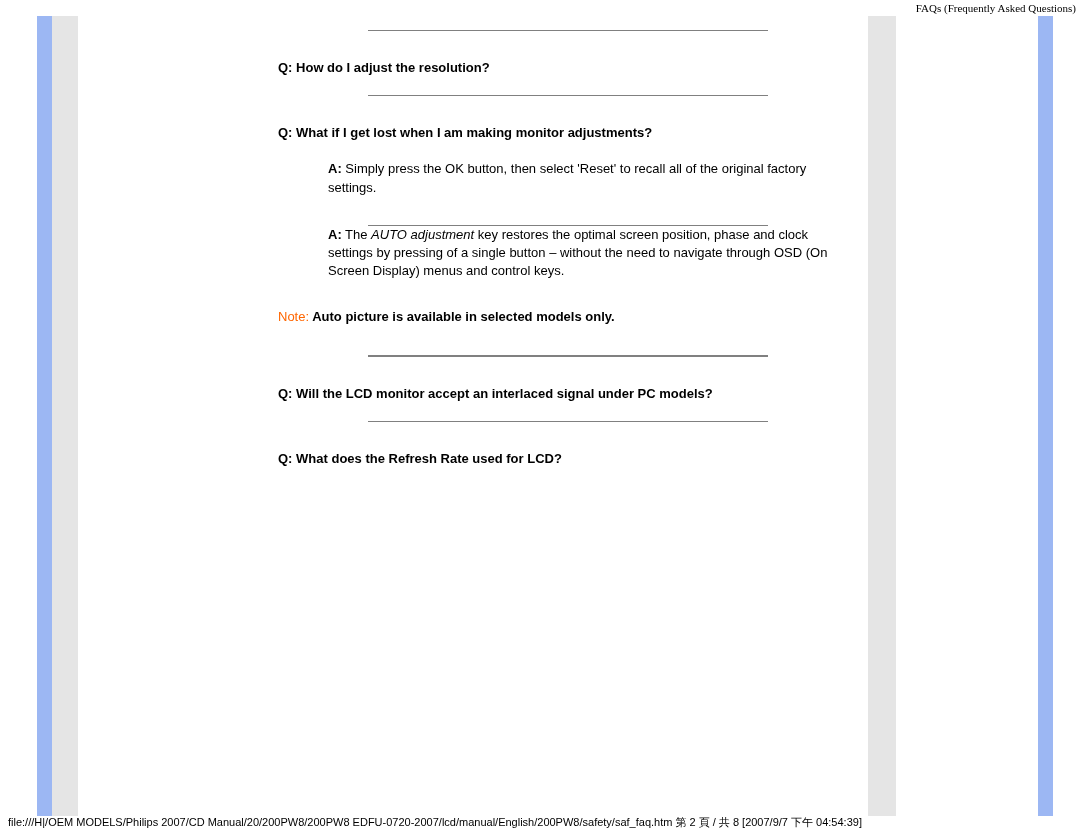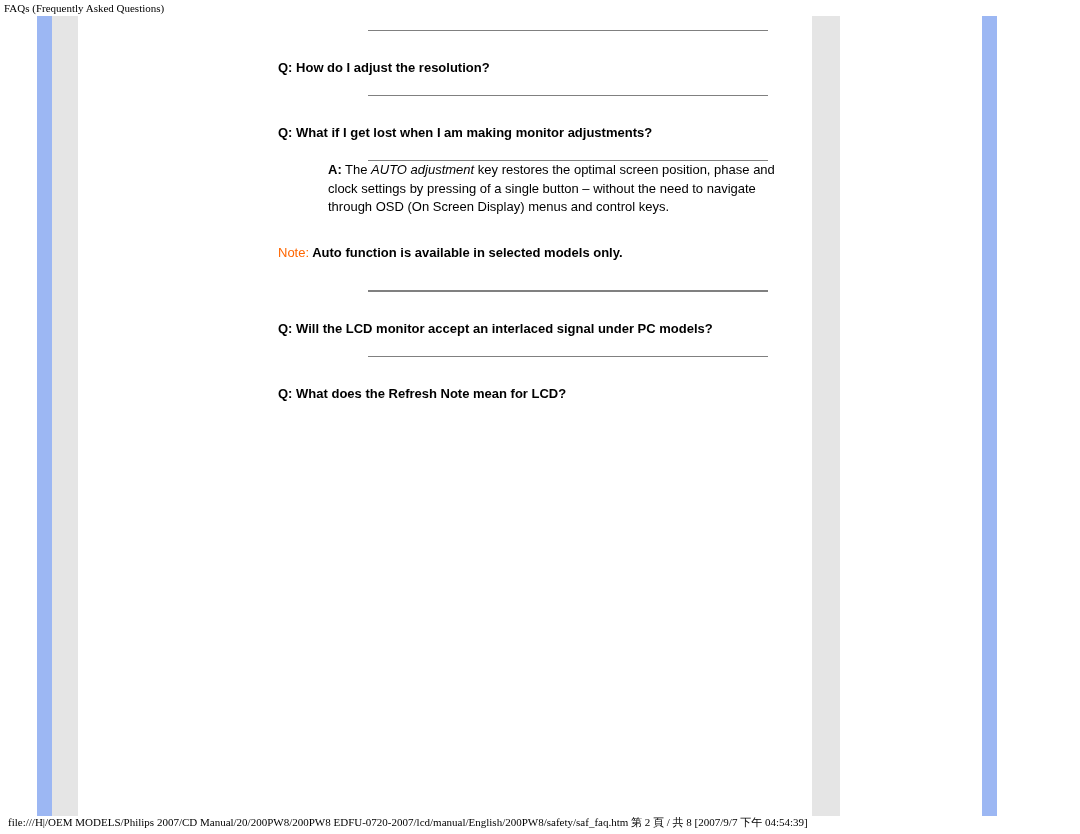--- a/index.html
+++ b/index.html
@@ -8,40 +8,41 @@
     font-family: Arial, Helvetica, sans-serif;
     font-size: 13px;
     background: #ffffff;
     color: #000000;
   }
   .header-title {
     font-family: "Times New Roman", serif;
     font-size: 11px;
     color: #000000;
     padding: 2px 4px;
+    text-align: right;
   }
   .outer {
     display: flex;
     width: 100%;
     height: calc(100% - 34px);
   }
   .left-gutter {
     width: 37px;
     background: #ffffff;
   }
   .left-stripe {
     width: 15px;
     background: #9cb7f3;
   }
   .left-pad {
     width: 26px;
     background: #e5e5e5;
   }
   .content-wrap {
-    width: 734px;
+    width: 790px;
     background: #ffffff;
     padding: 0 0 0 0;
     overflow: hidden;
   }
   .right-pad {
     width: 28px;
     background: #e5e5e5;
   }
   .right-pad2 {
     width: 142px;
@@ -77,21 +78,21 @@
   }
   .a-prefix { font-weight: bold; }
   .note-line {
     margin: 18px 0 28px 0;
     font-weight: bold;
     line-height: 1.4;
   }
   .note-prefix { color: #ff6600; font-weight: normal; }
   .italic { font-style: italic; }
   .footer-path {
-    font-family: Liberation Serif, serif;
+    font-family: Liberation Sans, sans-serif;
     font-size: 11px;
     color: #000000;
     padding: 2px 4px;
     position: absolute;
     bottom: 2px;
     left: 4px;
   }
   .first-hr { margin-top: 14px; }
 </style>
 </head>
@@ -110,39 +111,42 @@
       <hr class="hr first-hr">
 
       <div class="q-line">
         <span>Q:</span><span> How do I adjust the resolution?</span>
       </div>
       <hr class="hr">
 
       <div class="q-line">
         <span>Q:</span><span> What if I get lost when I am making monitor adjustments?</span>
       </div>
+      <div class="a-block">
+        <span class="a-prefix">A:</span><span> Simply press the OK button, then select 'Reset' to recall all of the original factory settings.</span>
+      </div>
       <hr class="hr">
 
       <div class="a-block">
         <span class="a-prefix">A:</span><span> The </span><span class="italic">AUTO adjustment</span><span> key restores the optimal screen position, phase and clock settings by pressing of a single button – without the need to navigate through OSD (On Screen Display) menus and control keys.</span>
       </div>
       <div class="note-line">
-        <span class="note-prefix">Note:</span><span> Auto function is available in selected models only.</span>
+        <span class="note-prefix">Note:</span><span> Auto picture is available in selected models only.</span>
       </div>
       <hr class="hr">
 
       <hr class="hr">
 
       <div class="q-line">
         <span>Q:</span><span> Will the LCD monitor accept an interlaced signal under PC models?</span>
       </div>
       <hr class="hr">
 
       <div class="q-line">
-        <span>Q:</span><span> What does the Refresh Note mean for LCD?</span>
+        <span>Q:</span><span> What does the Refresh Rate used for LCD?</span>
       </div>
 
     </div>
   </div>
 
   <div class="right-pad"></div>
   <div class="right-pad2"></div>
   <div class="right-stripe"></div>
   <div class="right-gutter"></div>
 </div>

